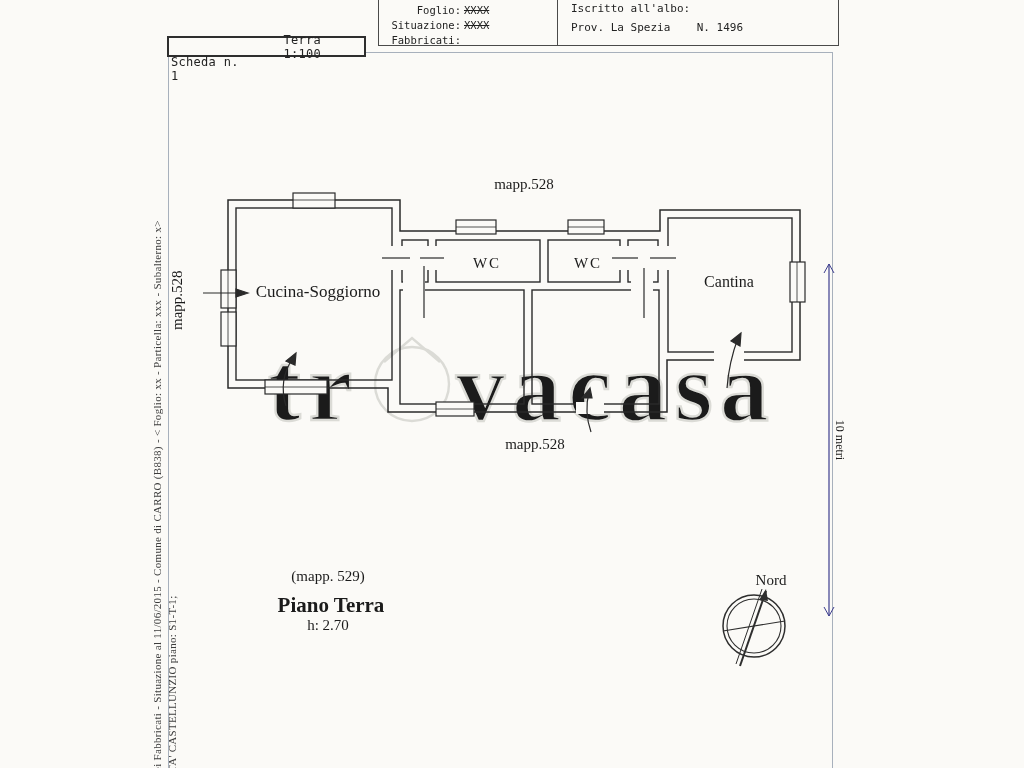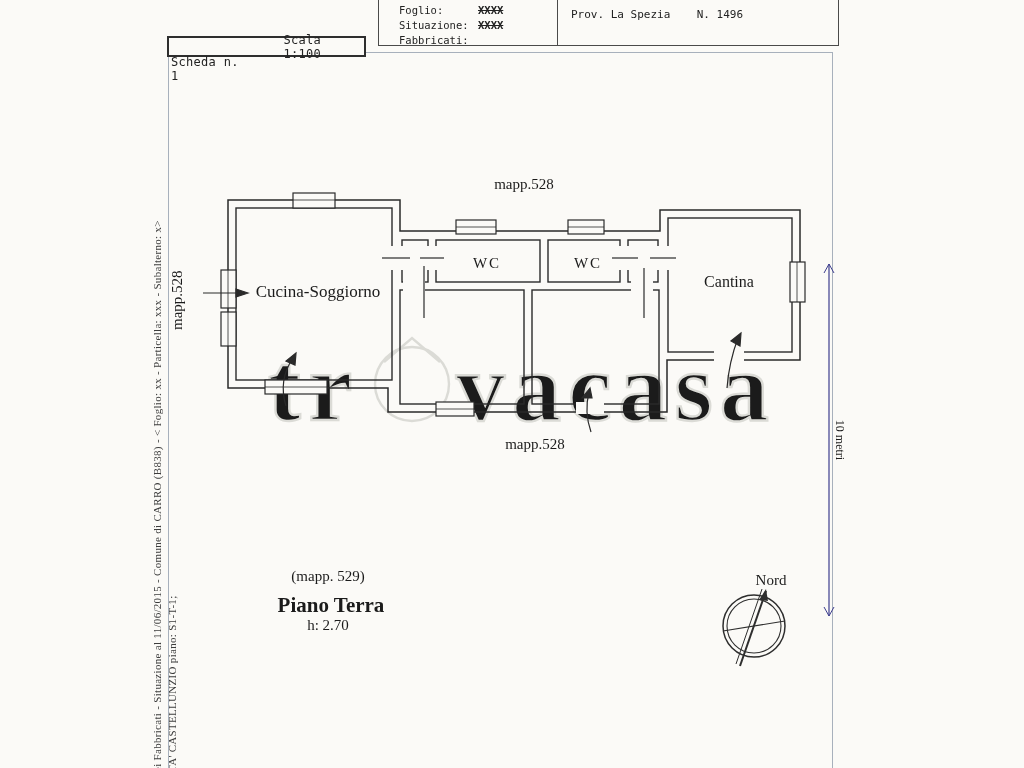--- a/index.html
+++ b/index.html
@@ -17,22 +17,22 @@
     border:2px solid #2e2e2e; background:#fbfaf7; box-sizing:border-box;
     display:flex; align-items:center; font-size:12px; letter-spacing:.3px;
   }
   .scheda-box .sx1 { padding-left:2px;margin-top:45px; }
   .scheda-box .sx2 { margin-left:32px; }
   .cad-box {
     position:absolute; left:378px; top:-14px; width:181px; height:60px;
     border:1px solid #4a4a4a; background:#fbfaf7; box-sizing:border-box;
     padding:16px 0 0 6px; font-size:10.5px; line-height:15px;
   }
-  .cad-lbl { display:inline-block; width:76px; margin-right:3px;margin-left:14px; }
-  .strike { text-decoration:line-through;font-weight:bold; }
+  .cad-lbl { display:inline-block; width:76px; text-align:right; margin-right:3px; }
+  .strike { text-decoration:line-through; }
   .reg-box {
     position:absolute; left:557px; top:-14px; width:282px; height:60px;
     border:1px solid #4a4a4a; background:#fbfaf7; box-sizing:border-box;
     padding:15px 14px 0 13px; font-size:11px; line-height:13px;
   }
   .reg-line3 { display:flex; justify-content:space-between; width:172px; margin-top:6px;text-align:center; }
   
   .vtext {
     position:absolute; white-space:nowrap; transform:rotate(-90deg);
     transform-origin:0 0; font-family:"Liberation Serif", serif;
@@ -48,36 +48,37 @@
 
 <div class="stage">
 
   <div class="page-border"></div>
 
   <div class="vtext v1">ei Fabbricati - Situazione al 11/06/2015 - Comune di CARRO (B838) - &lt; Foglio: xx - Particella: xxx - Subalterno: x&gt;</div>
   <div class="vtext v2">TA' CASTELLUNZIO piano: S1-T-1;</div>
 
   <div class="scheda-box">
     <span class="sx1">Scheda n. 1</span>
-    <span class="sx2">Scala 1:100</span>
+    <span class="sx2">Terra 1:100</span>
   </div>
 
   <div class="cad-box">
     <div>
       <span class="cad-lbl">Foglio:</span><span class="strike">XXXX</span>
     </div>
     <div>
       <span class="cad-lbl">Situazione:</span><span class="strike">XXXX</span>
     </div>
     <div>
       <span class="cad-lbl">Fabbricati:</span>
     </div>
   </div>
 
   <div class="reg-box">
+    <div>Iscritto all'albo:</div>
     <div class="reg-line3">
       <span>Prov. La Spezia</span>
       <span>N. 1496</span>
     </div>
   </div>
 
   <svg width="1024" height="768" viewBox="0 0 1024 768">
 
     <g stroke="#dbdbd6" fill="none" stroke-width="2.4">
       <text x="268" y="420" font-size="98" font-weight="bold" letter-spacing="8" font-family="Liberation Sans, sans-serif" fill="none">tr</text>

